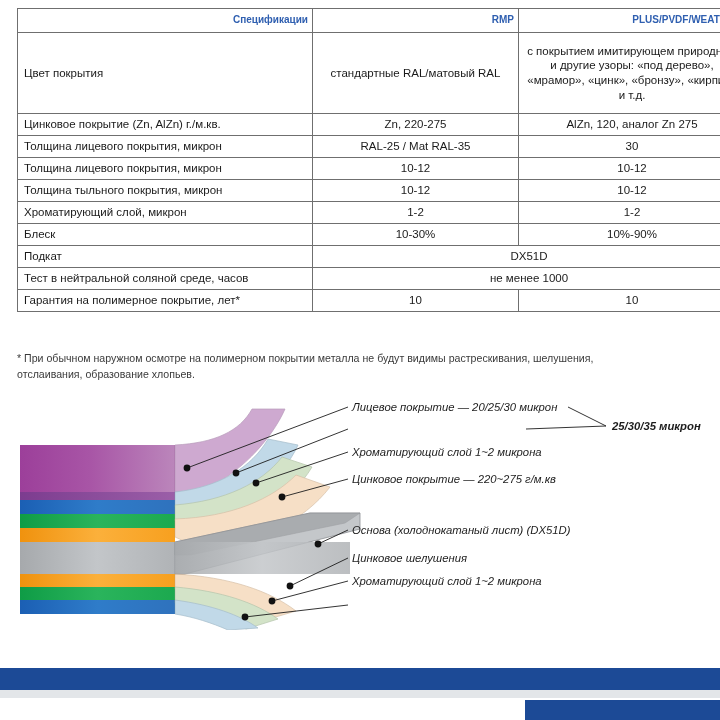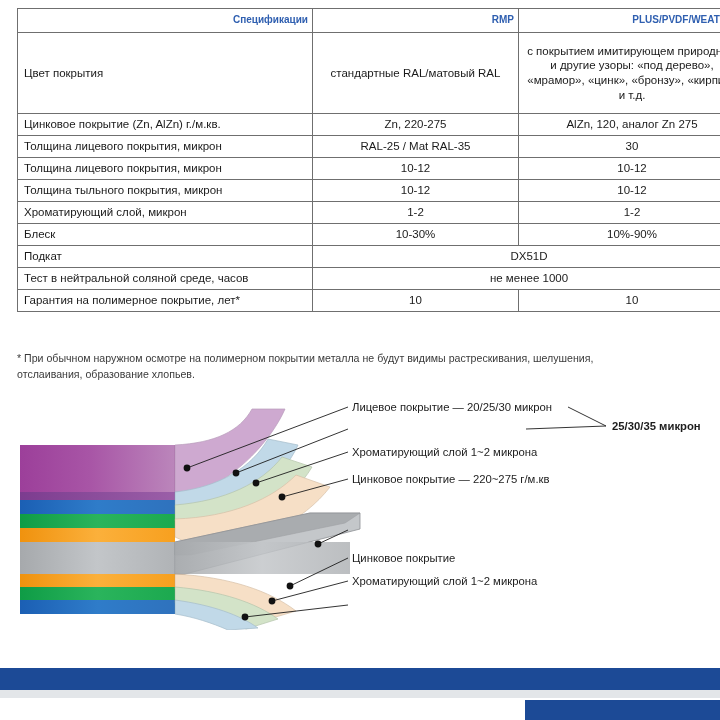--- a/index.html
+++ b/index.html
@@ -57,21 +57,21 @@
     color:#3a3a3a;
     line-height:1.55;
     text-align:justify;
   }
   .footnote .l2{display:block;text-align:left;}
 
   
   .diagram{
     position:absolute;
     left:0; top:395px;
-    width:660px; height:235px;
+    width:660px; height:235px;font-style:italic;
   }
   .diagram svg{display:block;}
 
   .dlabel{
     position:absolute;
     font-size:11.3px;
     color:#1d1d1d;
     white-space:nowrap;
     line-height:1.35;
   }
@@ -268,20 +268,21 @@
       <circle cx="318" cy="149" r="3.4"></circle>
       <circle cx="290" cy="191" r="3.4"></circle>
       <circle cx="272" cy="206" r="3.4"></circle>
       <circle cx="245" cy="222" r="3.4"></circle>
     </g>
   </svg>
 
   <div class="dlabel" style="left:352px;top:5px;">Лицевое покрытие  —  20/25/30 микрон</div>
   <div class="dlabel" style="left:352px;top:50px;">Хроматирующий слой 1~2 микрона</div>
   <div class="dlabel" style="left:352px;top:77px;text-align:center;">Цинковое покрытие — 220~275 г/м.кв</div>
-  <div class="dlabel" style="left:352px;top:156px;">Цинковое покрытие</div>
+  <div class="dlabel" style="left:352px;top:128px;">Основа (холоднокатаный лист) (DX51D)</div>
+  <div class="dlabel" style="left:352px;top:156px;">Цинковое шелушения</div>
   <div class="dlabel" style="left:352px;top:179px;">Хроматирующий слой 1~2 микрона</div>
   <div class="dlabel bold" style="left:612px;top:24px;">25/30/35 микрон</div>
 </div>
 
 <div class="bar-main"></div>
 <div class="bar-gray"></div>
 <div class="bar-small"></div>
 
 </body></html>

